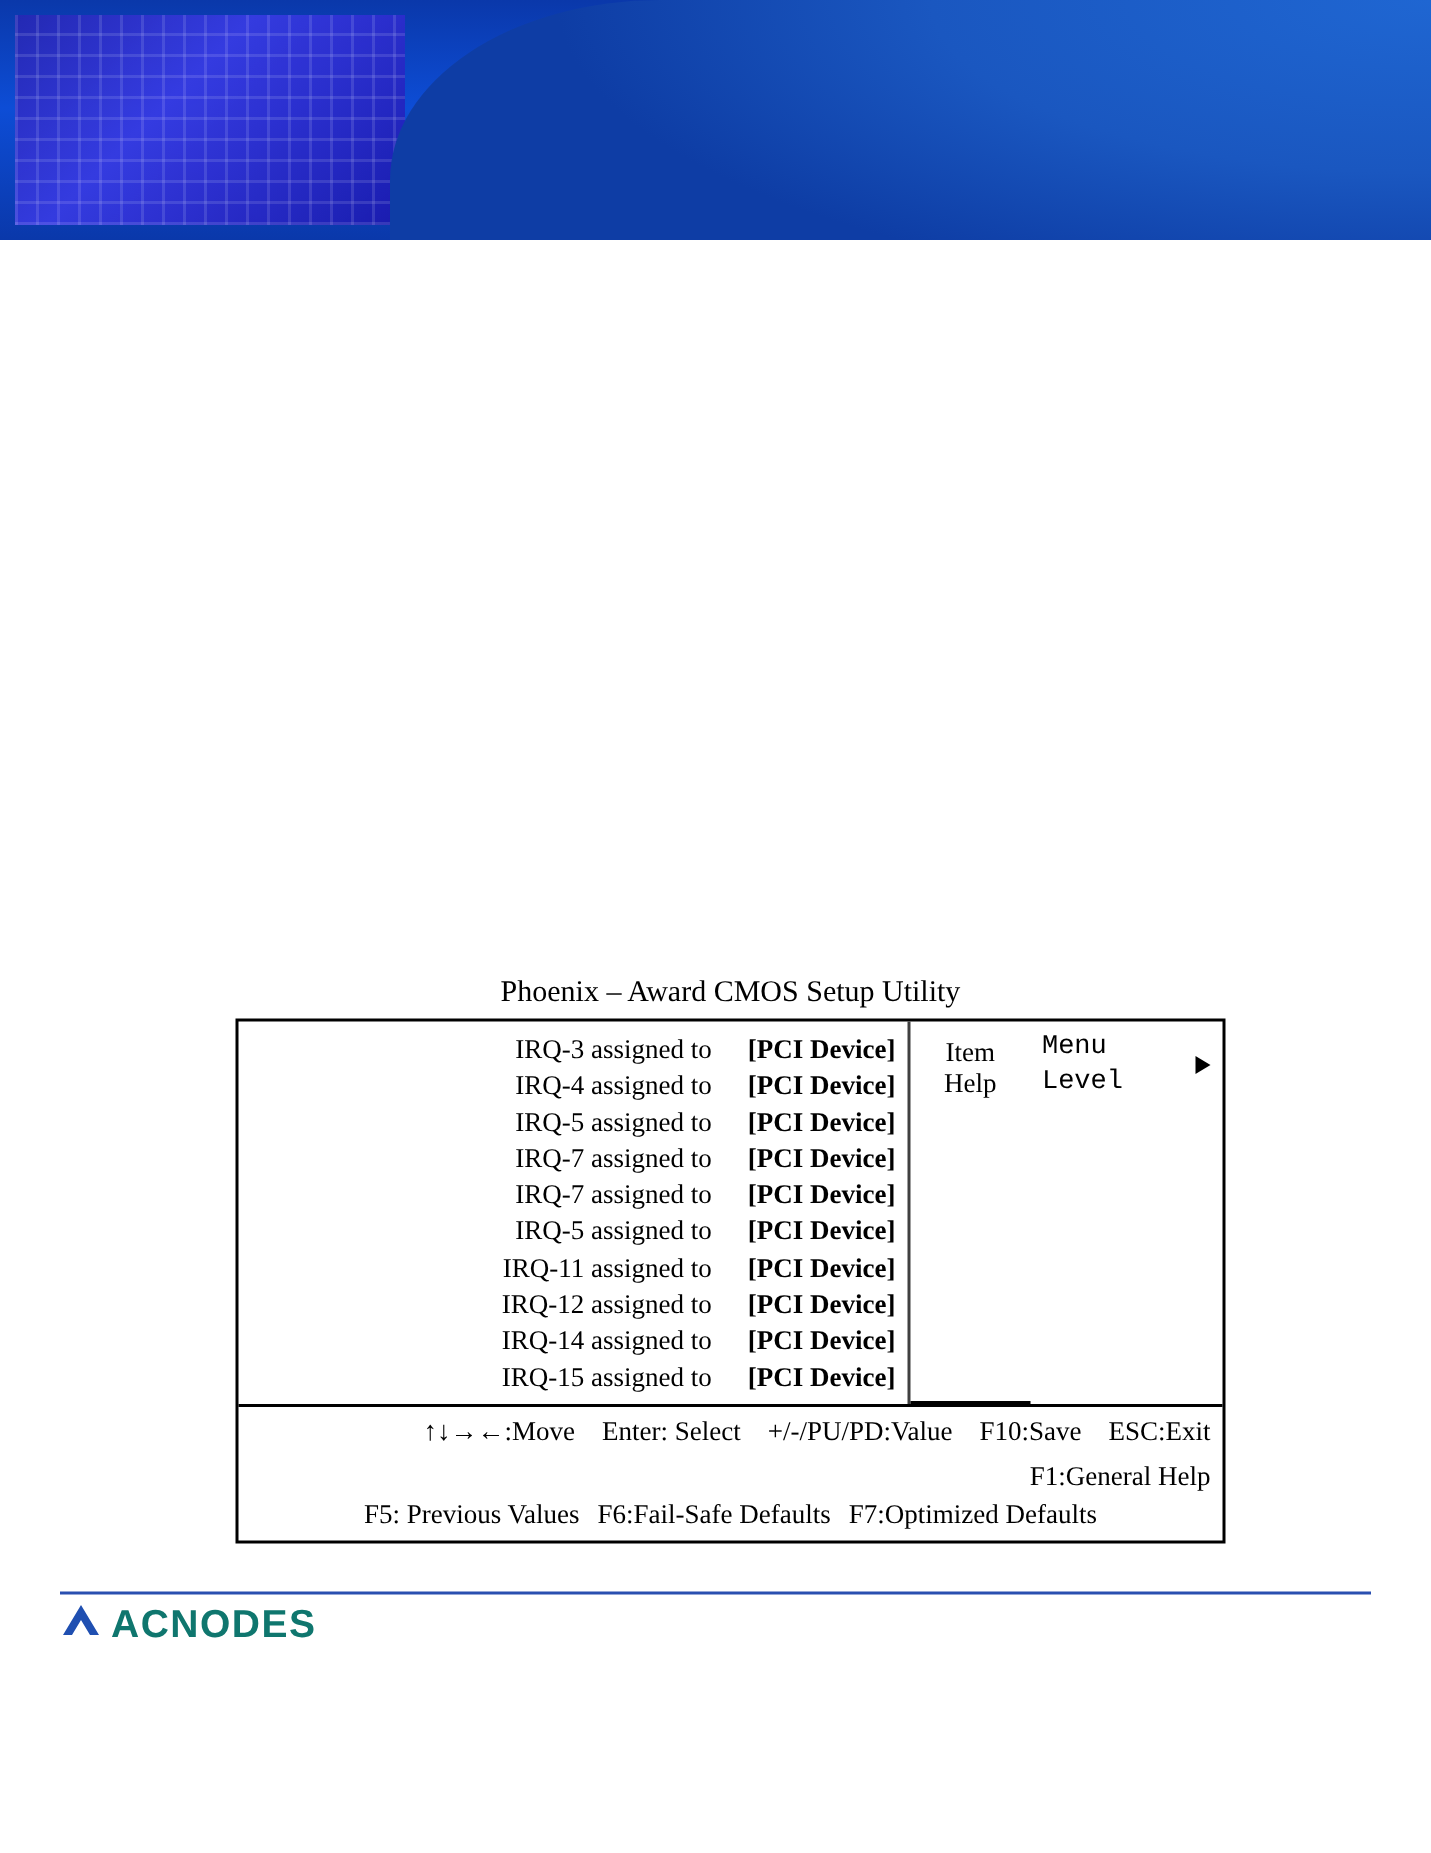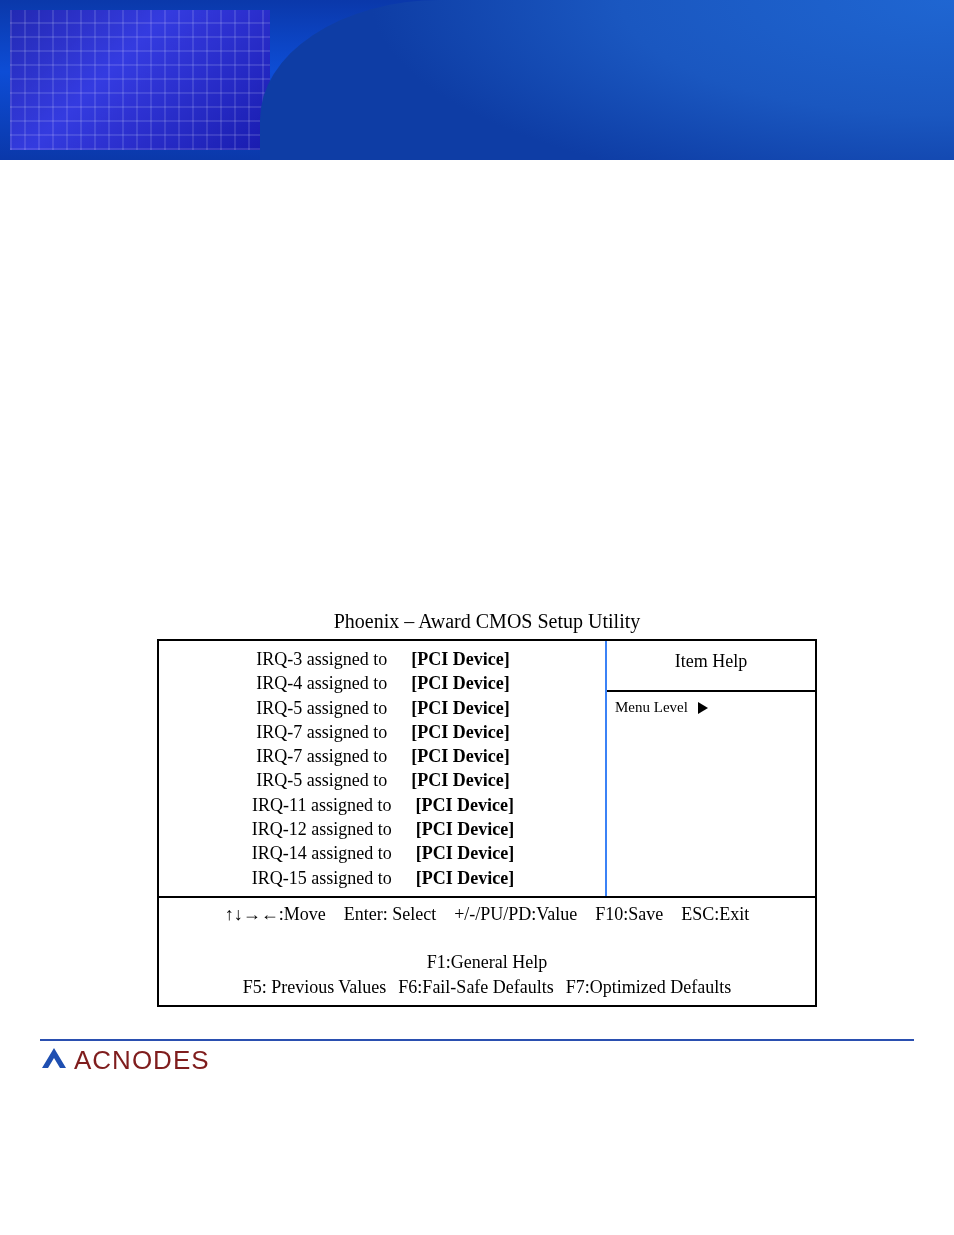--- a/index.html
+++ b/index.html
@@ -23,81 +23,82 @@
     left: 10px; top: 10px; width: 260px; height: 140px;
     background:
       linear-gradient(90deg, rgba(255,255,255,0.12) 0 2px, transparent 2px 14px) 0 0/14px 100%,
       linear-gradient(0deg, rgba(255,255,255,0.12) 0 2px, transparent 2px 14px) 0 0/100% 14px,
       linear-gradient(135deg, #2a2ea6 0%, #3c3fd0 40%, #2020a0 100%);
     filter: saturate(1.1) contrast(1.05);
     opacity: 0.95;
   }
 
   
-  .page { padding: 18px 40px 10px 60px; }
+  .page { padding: 18px 40px 10px 60px; margin-top: 40px; }
 
   
   .bios-wrap { margin-top: 430px;  }
   .bios-heading { text-align: center; font-size: 20px; line-height: 1.35; margin-bottom: 4px; }
   .bios-subheading { text-align: center; font-size: 20px; margin-bottom: 4px; }
 
   .bios-box {
     width: 660px;
     margin: 0 auto;
     border: 2px solid #000;
   }
   .bios-top { display: flex; }
   .bios-left {
     flex: 1 1 auto;
     padding: 6px 8px 6px 10px;
     font-size: 18px;
     line-height: 1.35;
   }
-  .irq-row { display: flex; justify-content: center; }
+  .irq-row { display: flex; justify-content: flex-end; }
   .irq-label { white-space: nowrap; }
   .irq-val { white-space: nowrap; padding-left: 24px; font-weight: bold; }
 
   .bios-right {
     width: 210px;
-    border-left: 2px solid #3b82f6;
+    border-left: 2px solid #404040;
     display: flex;
-    flex-direction: column;
+    flex-direction: row;
   }
   .help-title {
     border-bottom: 2px solid #000;
     padding: 10px 8px 18px 8px;
     text-align: center;
     font-size: 18px;
   }
   .help-body {
     padding: 6px 8px 8px 8px;
-    font-size: 15px;
+    font-size: 18px;
     line-height: 1.3;
+    font-family: Liberation Mono, monospace;
   }
   .menu-level { display: flex; align-items: center; gap: 10px; margin-bottom: 10px; }
   .tri-icon { display:inline-block; width:0; height:0; border-top:6px solid transparent; border-bottom:6px solid transparent; border-left:10px solid #000; }
 
   .bios-footer {
     border-top: 2px solid #000;
     padding: 4px 8px 6px 8px;
     font-size: 18px;
     line-height: 1.35;
   }
-  .foot-row { display: flex; justify-content: center; flex-wrap: wrap; gap: 24px 18px; }
+  .foot-row { display: flex; justify-content: flex-end; flex-wrap: wrap; gap: 6px 18px; }
   .foot-row.center { justify-content: center; gap: 12px; }
 
   
   .page-rule { margin: 22px 40px 0 40px; border: none; border-top: 2px solid #2a4fb0; }
   .brand-row { display: flex; align-items: center; gap: 6px; padding: 4px 40px 0 40px; }
   .brand {
     font-family: Arial, Helvetica, sans-serif;
-    font-weight: 400;
+    font-weight: 700;
     font-size: 26px;
     letter-spacing: 1px;
-    color: #7f1d1d;
+    color: #0f766e;
   }
 </style>
 </head>
 <body>
 
 <div class="banner">
   <div class="banner-chip"></div>
   <div class="banner-swoosh"></div>
 </div>
 

